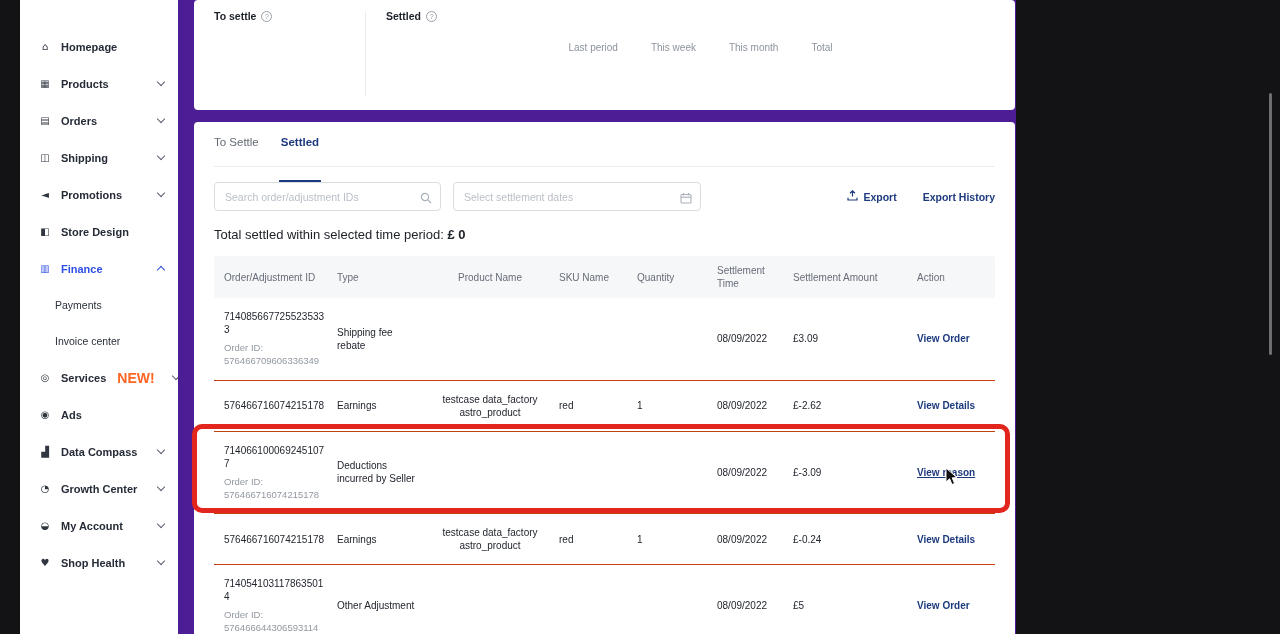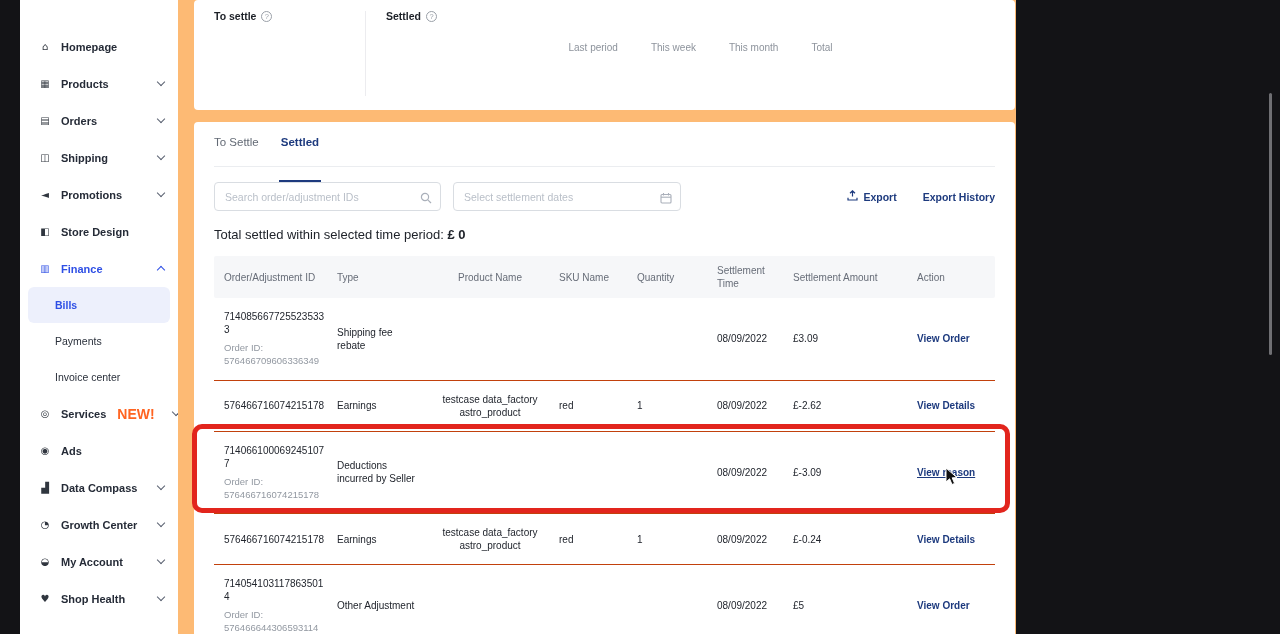--- a/index.html
+++ b/index.html
@@ -18,42 +18,42 @@
   .chev { width:6px; height:6px; border-right:1.3px solid #596070; border-bottom:1.3px solid #596070; transform:rotate(45deg); margin-top:-3px; flex:none; }
   .chev.up { transform:rotate(-135deg); margin-top:3px; }
   .nav-item.active .nav-label, .nav-item.active .nav-icon { color:#2e4fe5; }
   .nav-item.active .chev { border-color:#2e4fe5; }
   .sub-item { height:36px; display:flex; align-items:center; margin:0 8px; padding-left:27px; border-radius:6px; cursor:pointer; }
   .sub-label { font-size:10.5px; color:#2a303b; }
   .sub-item.active { background:#edf0fc; }
   .sub-item.active .sub-label { color:#2e4fe5; font-weight:700; }
 
   
-  .content { flex:1; background:#fdba74; height:100%; padding:0 1px 0 16px; overflow:hidden; }
+  .content { flex:1; background:#4c1d95; height:100%; padding:0 1px 0 16px; overflow:hidden; }
   .card { background:#fff; border-radius:4px; }
 
   .overview-card { height:110px; display:flex; padding-top:8px; margin-bottom:12px; }
   .ov-left { width:171px; padding-left:20px; flex:none; }
   .ov-divider { width:1px; background:#ececef; margin:3px 0 14px; flex:none; }
   .ov-right { flex:1; padding-left:20px; }
   .ov-title { display:flex; align-items:center; gap:5px; font-size:10.5px; font-weight:700; color:#1c2027; height:16px; }
   .info-dot { width:11px; height:11px; border:1px solid #9aa0a8; border-radius:50%; color:#9aa0a8; font-size:7.5px; font-weight:400; display:flex; align-items:center; justify-content:center; }
   .info-dot::before { content:"?"; }
   .ov-cols { display:flex; gap:33px; margin-top:18px; font-size:10px; color:#8d939c;justify-content:center; }
 
   .main-card { height:520px; padding:0 20px; }
   .tabs { display:flex; gap:22px; border-bottom:1px solid #ebedf0; padding-top:14px; height:45px; }
   .tab { font-size:11.5px; color:#636a75; position:relative; cursor:pointer; }
   .tab.active { color:#1d3a7e; font-weight:700; }
   .tab.active::after { content:""; position:absolute; left:-2px; right:-2px; bottom:-16px; height:2.5px; background:#1d3a7e; }
 
   .filters { display:flex; align-items:center; margin-top:15px; }
   .inputbox { position:relative; height:29px; margin-right:12px; }
   .inputbox.search { width:227px; }
-  .inputbox.date { width:228px; }
+  .inputbox.date { width:248px; }
   .inputbox input { width:100%; height:100%; border:1px solid #d9dde2; border-radius:4px; padding:0 28px 0 10px; font-size:10.5px; color:#333; font-family:inherit; background:#fff; outline:none; }
   .inputbox input::placeholder { color:#b9bfc8; }
   .icon-right { position:absolute; right:9px; top:8px; }
   .filters .flex-sp { flex:1; }
   .export-btn { display:flex; align-items:center; gap:5px; color:#1d3a7e; font-size:10.5px; font-weight:700; margin-right:26px; cursor:pointer; }
   .export-history { color:#1d3a7e; font-size:10.5px; font-weight:700; cursor:pointer; }
 
   .summary { margin-top:16px; font-size:13px; color:#20242b; }
   .summary b { font-weight:700; }
 
@@ -130,23 +130,20 @@
     <span class="flex-sp"></span>
 
   </div>
         <div class="nav-item active">
     <span class="nav-icon">▥</span>
     <span class="nav-label">Finance</span>
 
     <span class="flex-sp"></span>
     <span class="chev up"></span>
   </div>
-        <div class="sub-item active">
-    <span class="sub-label">Bills</span>
-  </div>
         <div class="sub-item">
     <span class="sub-label">Payments</span>
   </div>
         <div class="sub-item">
     <span class="sub-label">Invoice center</span>
   </div>
         <div class="nav-item">
     <span class="nav-icon">◎</span>
     <span class="nav-label">Services</span>
     <span class="nav-badge">NEW!</span>

